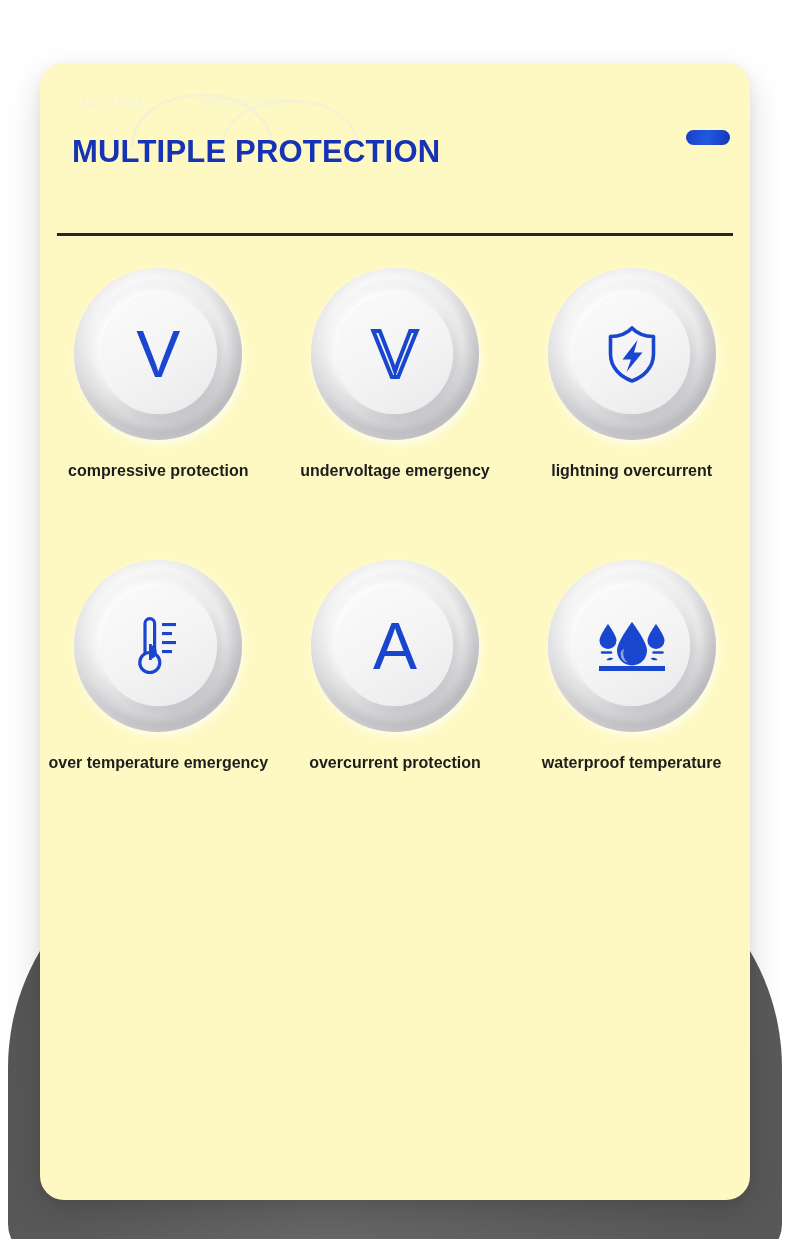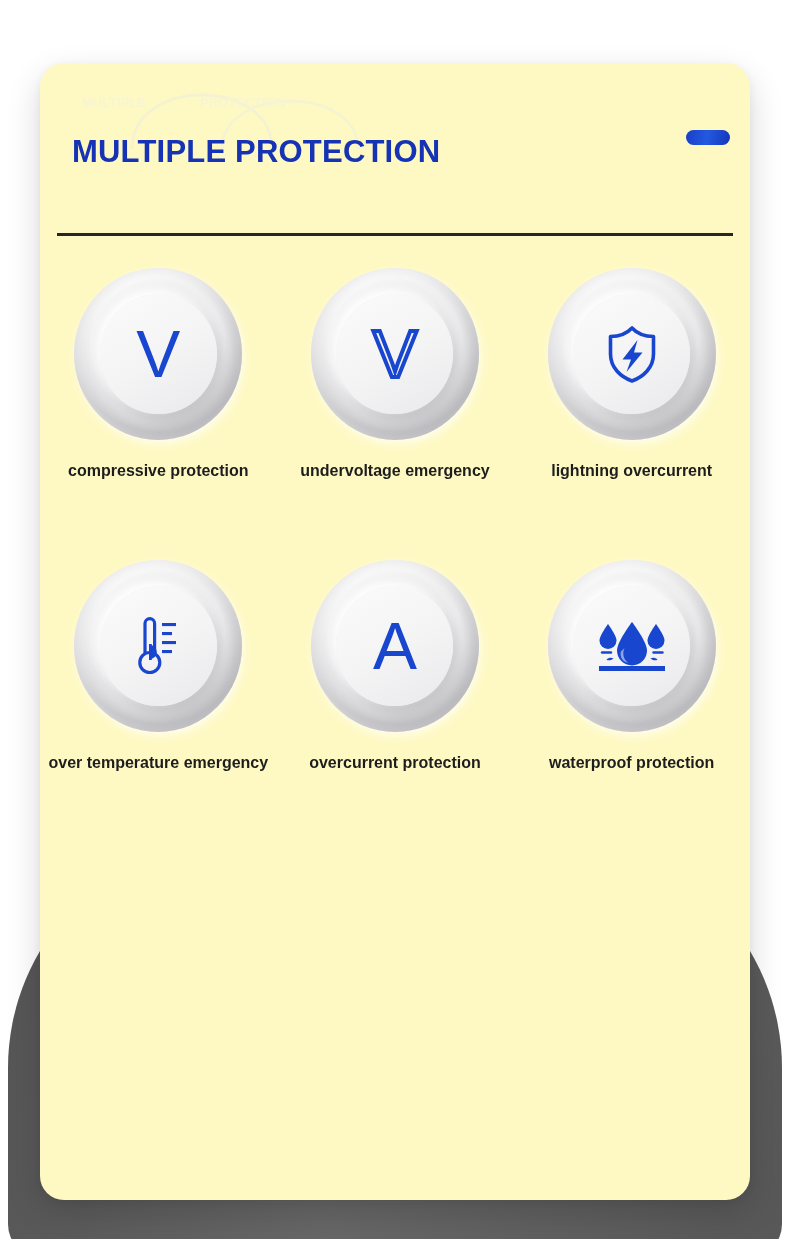--- a/index.html
+++ b/index.html
@@ -288,18 +288,18 @@
 
               <path d="M6 37.5 L15 37.5" stroke="#1946cf" stroke-width="2.4" stroke-linecap="round"></path>
               <path d="M57.5 37.5 L66.5 37.5" stroke="#1946cf" stroke-width="2.4" stroke-linecap="round"></path>
               <path d="M10.5 44.5 C12.5 42.5 15.5 42 17.5 43.5 C15 45.5 12 46 10.5 44.5 Z" fill="#1946cf"></path>
               <path d="M61.5 44.5 C59.5 42.5 56.5 42 54.5 43.5 C57 45.5 60 46 61.5 44.5 Z" fill="#1946cf"></path>
 
               <rect x="3" y="51" width="66" height="5" fill="#1946cf"></rect>
             </svg>
           </div>
         </div>
-        <div class="cell-label">waterproof protection</div>
+        <div class="cell-label">waterproof temperature</div>
       </div>
 
     </div>
   </div>
 </div>
 
 </body></html>

